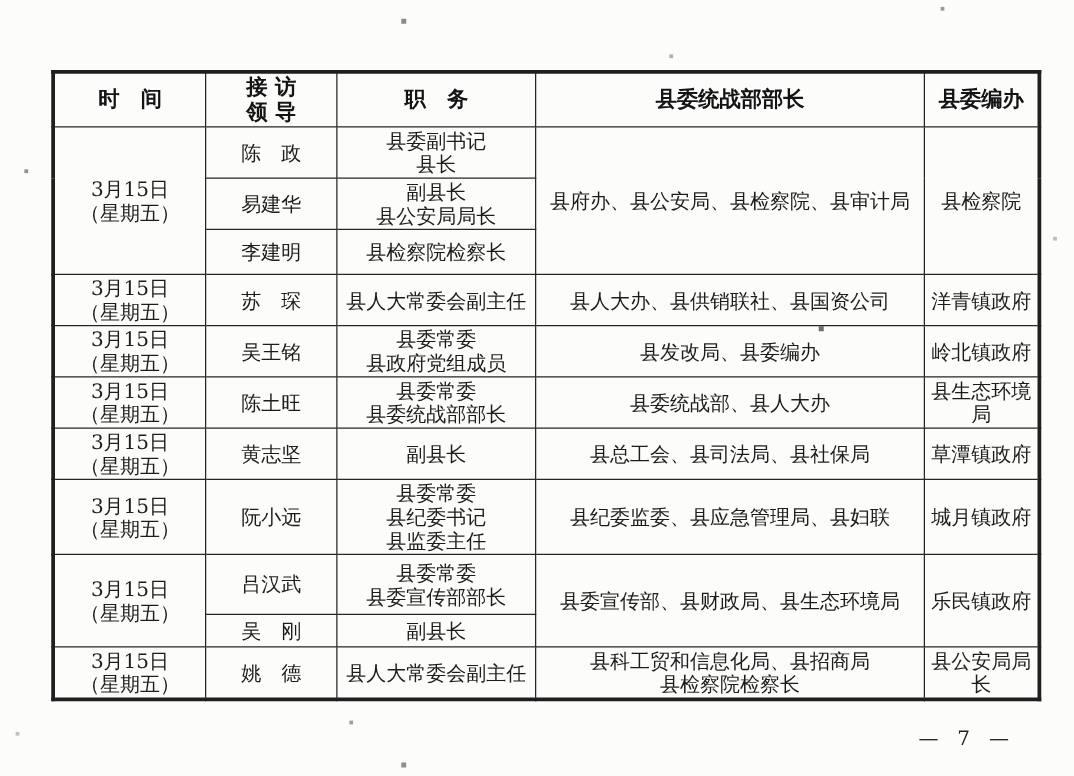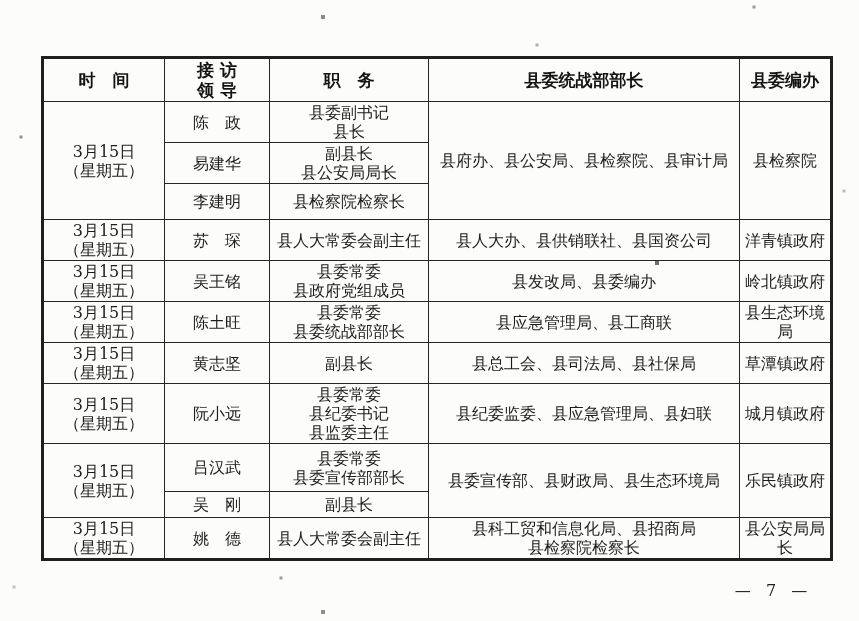--- a/index.html
+++ b/index.html
@@ -141,21 +141,21 @@
         <td>县发改局、县委编办</td>
         <td>岭北镇政府</td>
       </tr>
 
       <tr class="rh37">
         <td>3月15日
 （星期五）</td>
         <td>陈土旺</td>
         <td>县委常委
 县委统战部部长</td>
-        <td>县应急管理局、县工商联</td>
+        <td>县委统战部、县人大办</td>
         <td>县生态环境局</td>
       </tr>
 
       <tr class="rh41">
         <td>3月15日
 （星期五）</td>
         <td>黄志坚</td>
         <td>副县长</td>
         <td>县总工会、县司法局、县社保局</td>
         <td>草潭镇政府</td>

